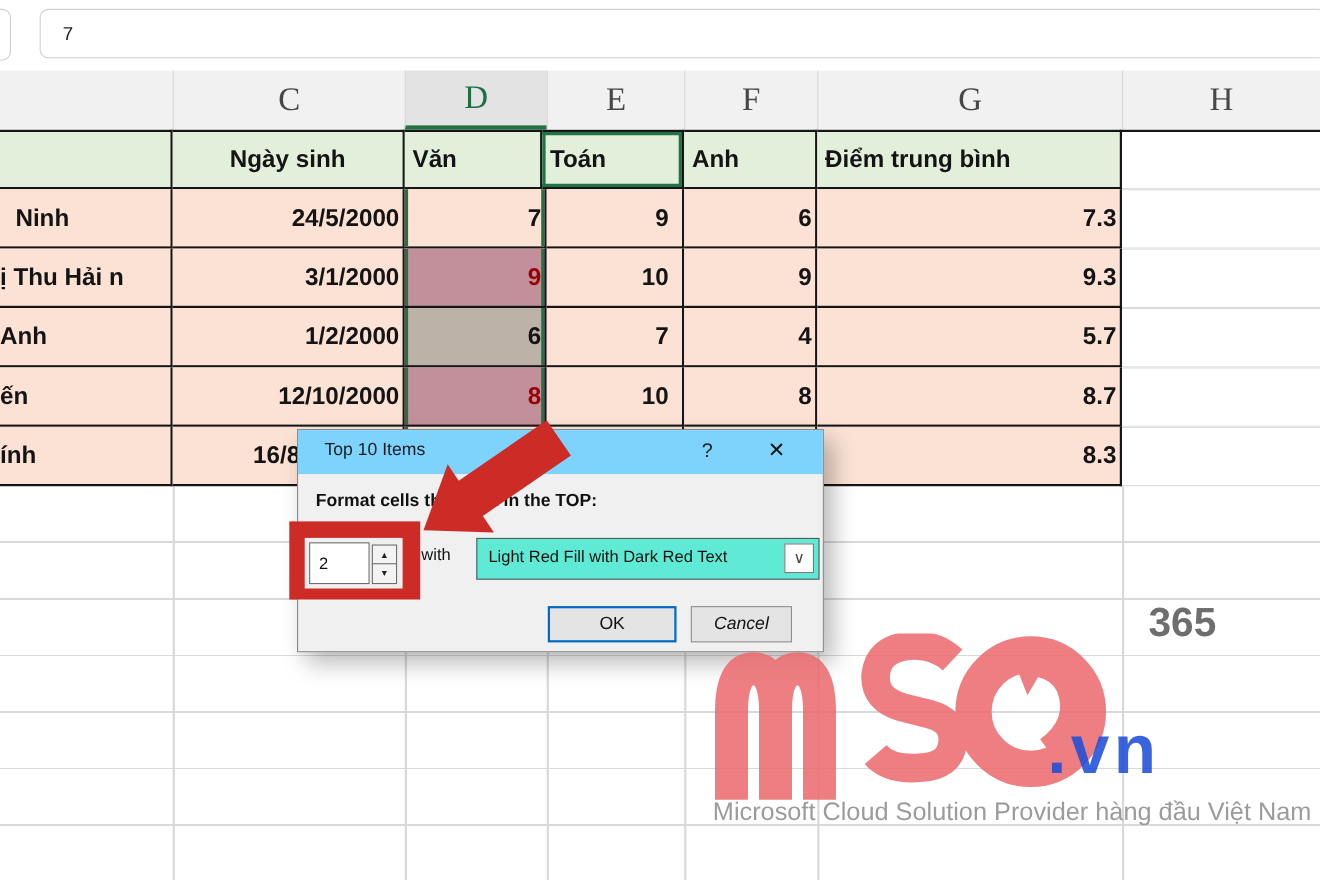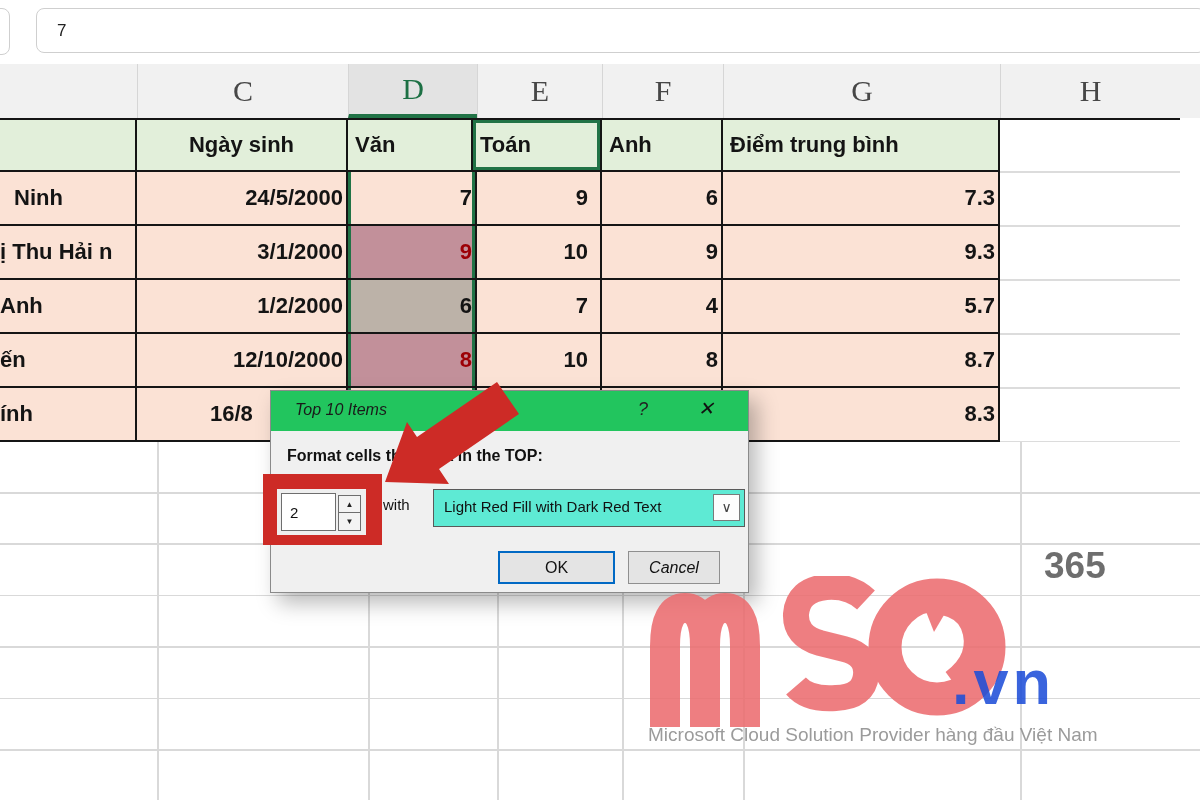--- a/index.html
+++ b/index.html
@@ -17,42 +17,42 @@
   .lcell{display:flex;align-items:center;justify-content:center;font-family:"Liberation Serif","DejaVu Serif",serif;
          font-size:30px;color:#474747;box-sizing:border-box;border-left:1px solid #d6d6d6;height:54px;}
   .lcell.first{border-left:none;}
   .lcell.selcol{background:#e3e3e3;color:#1d7044;border-bottom:4px solid #217346;}
 
   
   .row{position:absolute;left:0;display:flex;z-index:2;}
   .cell{box-sizing:border-box;height:54px;border-right:2px solid #151515;border-bottom:2px solid #151515;
         font-weight:700;font-size:22px;color:#141414;display:flex;align-items:center;overflow:hidden;white-space:nowrap;}
   .toprow .cell{border-top:2px solid #151515;}
-  .w-b{width:137px}.w-c{width:211px}.w-d{width:129px}.w-e{width:125px}.w-f{width:121px}.w-g{width:277px}.w-h{width:180px}
+  .w-b{width:157px}.w-c{width:211px}.w-d{width:129px}.w-e{width:125px}.w-f{width:121px}.w-g{width:277px}.w-h{width:180px}
   .peach{background:#fbe2d5}
   .greenhdr{background:#e2efda}
   .mauve{background:#c2909a;color:#9c0006}
   .gtan{background:#bcb2a8}
   .right{justify-content:flex-end;padding-right:3px}
   .center{justify-content:center}
   .padl{padding-left:7px}
   .hcell{background:#fff;border:none;border-bottom:1px solid #dcdcdc;border-top:1px solid #dcdcdc;}
   .sel{box-shadow:inset 3px 0 0 #217346, inset -3px 0 0 #217346;}
   .sel-full{box-shadow:inset 3px 0 0 #217346, inset -3px 0 0 #217346, inset 0 3px 0 #217346, inset 0 -3px 0 #217346;}
   .date5{justify-content:flex-start;padding-left:73px}
 
   
   .gridbottom{position:absolute;left:0;top:442px;width:1200px;height:358px;z-index:1;
      background:repeating-linear-gradient(to bottom,#ffffff 0 50px,#d9d9d9 50px 51.5px);}
   .vline{position:absolute;top:442px;height:358px;width:1.5px;background:#d9d9d9;z-index:1;}
 
   
   .dialog{position:absolute;left:270px;top:390px;width:479px;height:203px;background:#f0f0f0;
           border:1px solid #8a8a8a;box-shadow:8px 10px 20px rgba(0,0,0,.28);z-index:20;box-sizing:border-box;}
-  .dtitle{position:absolute;left:0;top:0;width:100%;height:40px;background:#22c55e;font-style:italic;}
+  .dtitle{position:absolute;left:0;top:0;width:100%;height:40px;background:#7dd3fc;}
   .dtitle-text{position:absolute;left:24px;top:10px;font-size:16px;color:#1a1a1a;}
   .dhelp{position:absolute;left:360px;top:8px;width:24px;height:24px;font-size:18px;color:#222;text-align:center;}
   .dclose{position:absolute;left:422px;top:6px;width:26px;height:26px;font-size:19px;color:#111;text-align:center;}
   .dlabel{position:absolute;left:16px;top:56px;font-size:16px;font-weight:700;color:#111;}
   .dwith{position:absolute;left:112px;top:105px;font-size:15px;color:#111;}
   .ddrop{position:absolute;left:162px;top:98px;width:312px;height:38px;background:#5eead4;border:1.5px solid #5a5a5a;box-sizing:border-box;}
   .ddrop-text{position:absolute;left:10px;top:8px;font-size:15px;color:#111;white-space:nowrap;}
   .ddrop-btn{position:absolute;right:4px;top:3.5px;width:27px;height:27px;border:1.5px solid #7a7a7a;background:#fdfdfd;
              box-sizing:border-box;display:flex;align-items:center;justify-content:center;font-size:14px;color:#444;}
   .dbtn{position:absolute;top:160px;height:33px;background:#e4e4e4;display:flex;align-items:center;justify-content:center;
@@ -67,21 +67,21 @@
              box-sizing:border-box;display:flex;align-items:center;padding-left:8px;font-size:15px;color:#111;}
   .spinbtns{position:absolute;left:61px;top:6px;width:23px;height:34px;display:flex;flex-direction:column;}
   .spinbtn{flex:1;border:1.5px solid #6e6e6e;background:#f3f3f3;box-sizing:border-box;display:flex;align-items:center;
            justify-content:center;font-size:8px;color:#222;margin-bottom:-1.5px;}
   .arrow-svg{position:absolute;left:350px;top:360px;z-index:32;}
 
   
   .wm365{position:absolute;left:1044px;top:545px;font-size:37px;font-weight:700;color:#6e6e6e;z-index:8;}
   .wmlogo{position:absolute;left:648px;top:576px;z-index:35;opacity:.87;}
   .wmvn{position:absolute;left:952px;top:646px;font-size:63px;font-weight:700;color:#1d4ed8;z-index:35;opacity:.87;letter-spacing:4px;}
-  .wmtag{position:absolute;left:648px;top:724px;font-size:19px;color:#9b9b9b;z-index:35;white-space:nowrap;}
+  .wmtag{position:absolute;left:648px;top:724px;font-size:23px;color:#9b9b9b;z-index:35;white-space:nowrap;}
 </style>
 </head>
 <body>
 
 <div class="screen">
 
   <div class="fbar">
     <div class="nbedge"></div>
     <div class="finput">7</div>
   </div>

